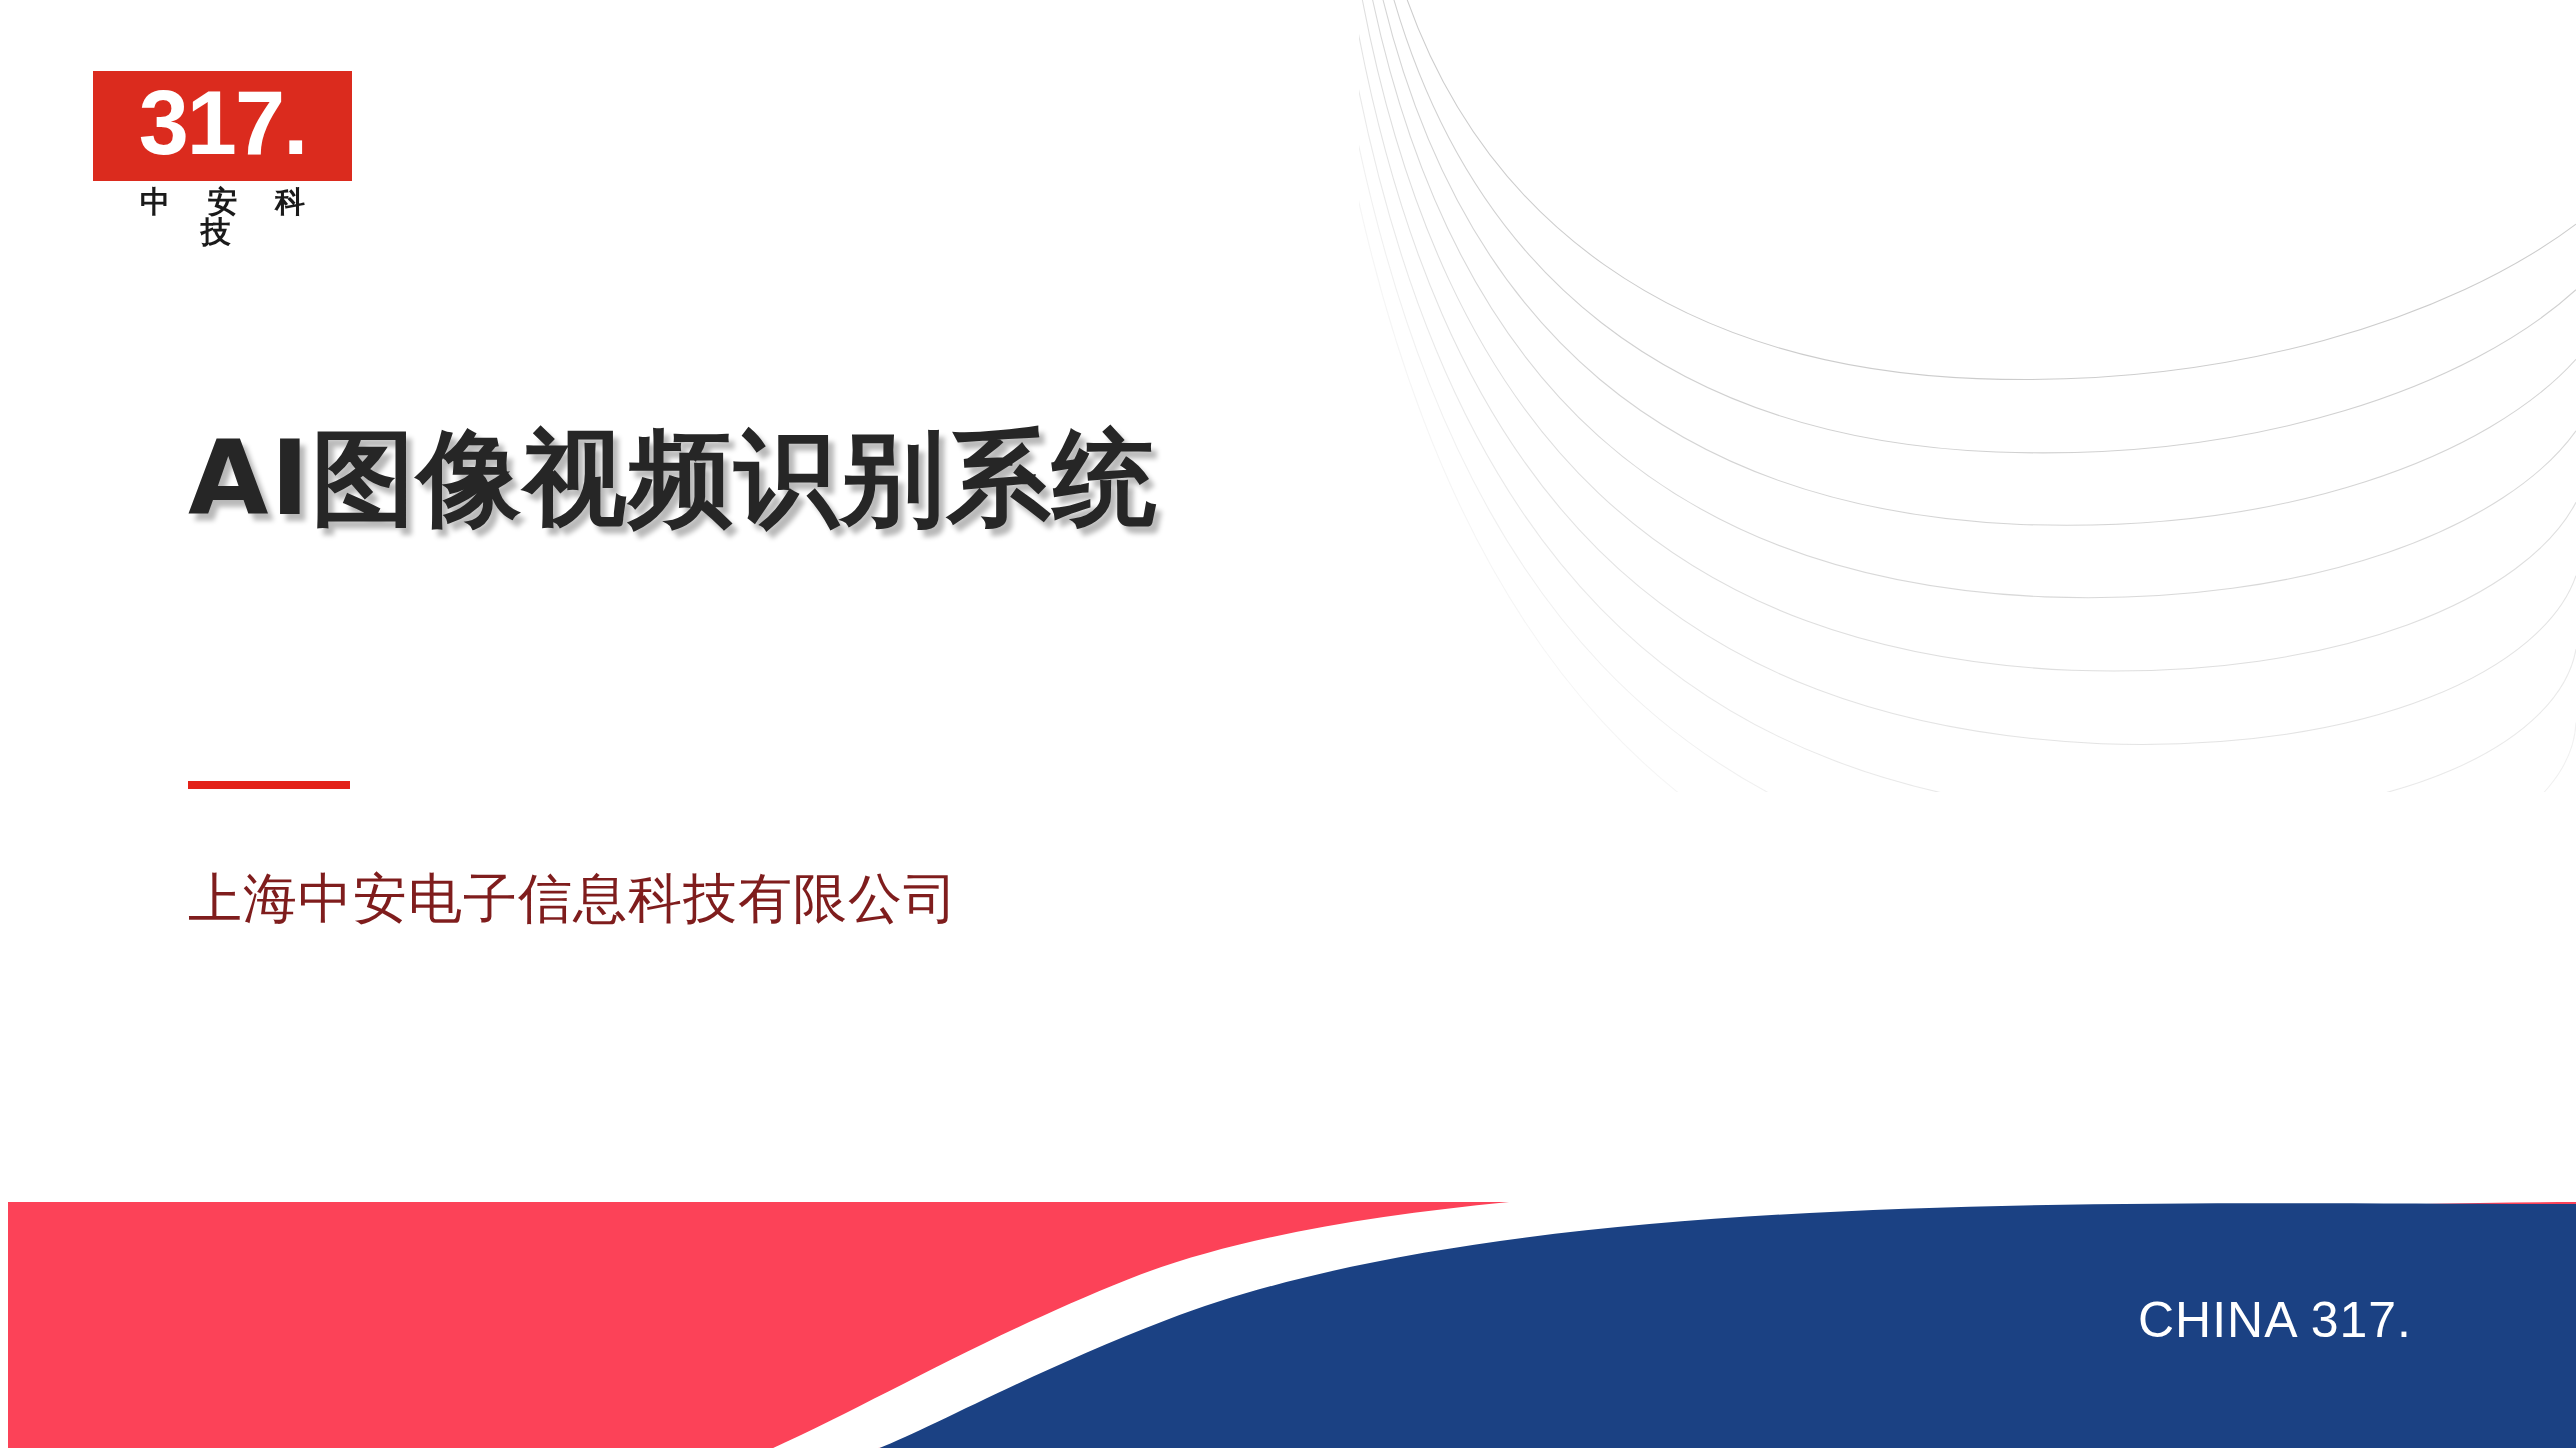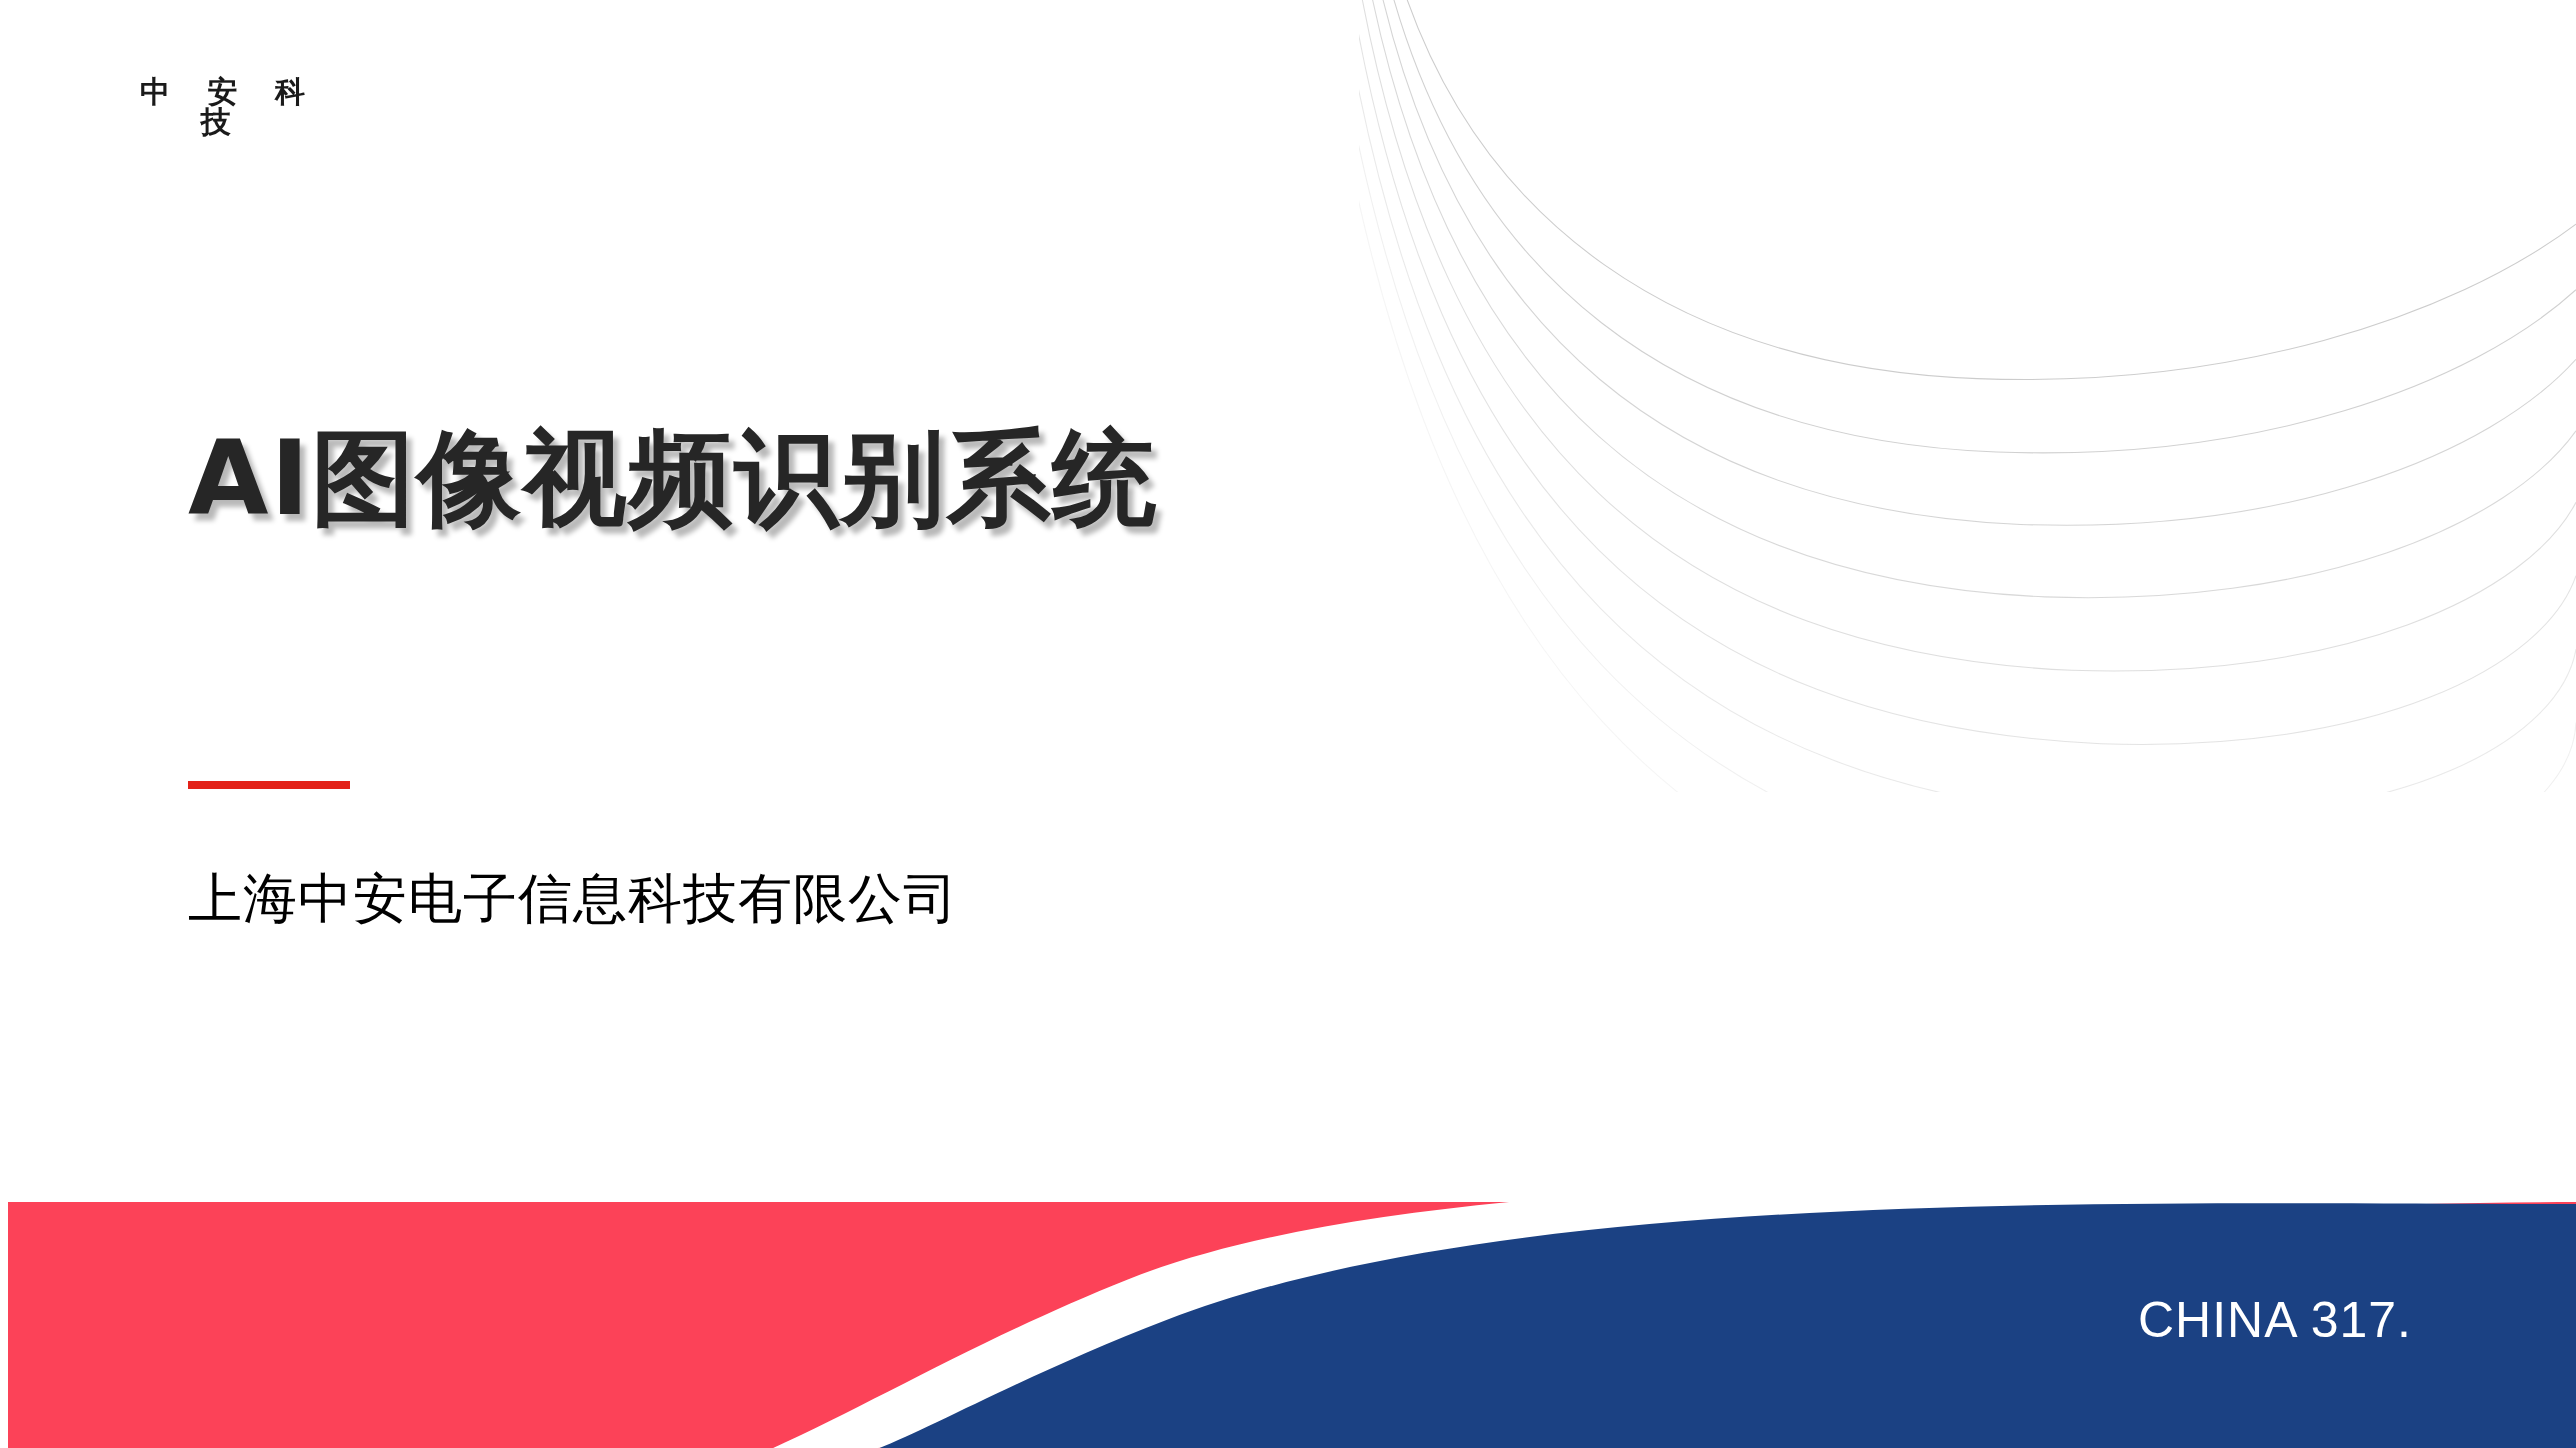--- a/index.html
+++ b/index.html
@@ -90,21 +90,21 @@
     top: 781px;
     width: 162px;
     height: 7.7px;
     background: #E32219;
   }
 
   #subtitle {
     position: absolute;
     left: 188px;
     top: 865px;
-    color: #000000;
+    color: #7f1d1d;
     font-size: 54px;
     line-height: 1.25;
     letter-spacing: 1px;
     white-space: nowrap;
     font-family: "DejaVu Sans", "Liberation Sans", sans-serif;
   }
 
   
   #bottom-banner {
     position: absolute;
@@ -151,20 +151,23 @@
       <path d="M 8 -30 C 92 406 330 602 710 618 C 990 628 1190 544 1260 446" opacity="0.56"></path>
       <path d="M -2 -30 C 84 464 332 676 738 694 C 1020 704 1210 616 1260 520" opacity="0.48"></path>
       <path d="M -12 -30 C 76 522 334 750 768 770 C 1052 780 1228 690 1260 596" opacity="0.40"></path>
       <path d="M -22 -30 C 68 580 338 826 800 846 C 1086 856 1244 764 1260 672" opacity="0.31"></path>
       <path d="M -32 -30 C 60 638 342 900 834 922 C 1120 932 1256 838 1260 748" opacity="0.22"></path>
       <path d="M -42 -30 C 52 696 346 976 870 998 C 1156 1008 1260 912 1262 824" opacity="0.14"></path>
     </g>
   </svg>
 
   <div id="logo">
+    <div id="logo-mark">
+      <span id="logo-mark-text">317.</span>
+    </div>
     <div id="logo-sub">中 安 科 技</div>
   </div>
 
   <div id="headline">
     <div class="title-line">AI图像视频识别系统</div>
   </div>
 
   <div id="title-rule"></div>
 
   <div id="subtitle">上海中安电子信息科技有限公司</div>

